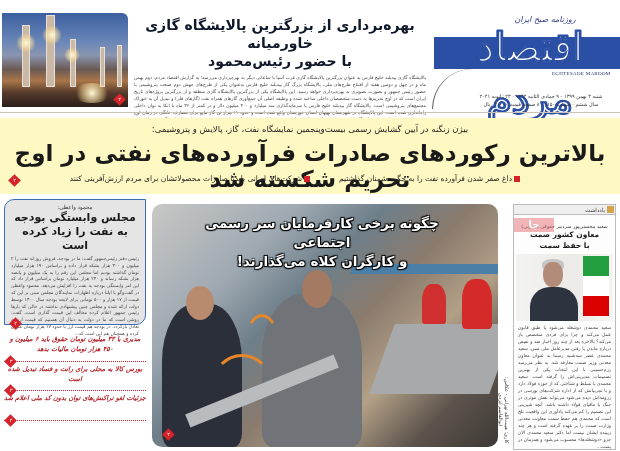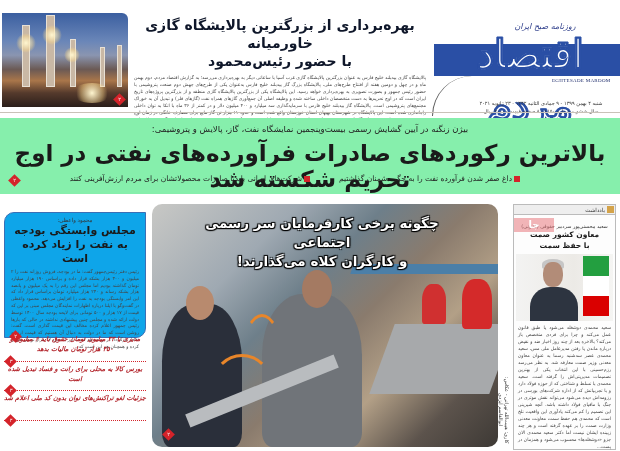--- a/index.html
+++ b/index.html
@@ -1,21 +1,21 @@
 <!DOCTYPE html>
 <html><head>
 <meta charset="utf-8">
 <style>
   * { box-sizing: border-box; margin: 0; padding: 0; }
   html, body { width: 620px; height: 451px; overflow: hidden; background: #ffffff; }
   body { font-family: "DejaVu Sans", sans-serif; position: relative; direction: rtl; }
   .abs { position: absolute; }
 
   
-  .masthead { left: 432px; top: 12px; width: 188px; height: 110px; }
+  .masthead { left: 432px; top: 5px; width: 188px; height: 110px; }
   .mast-tagline { position: absolute; left: 78px; top: 10px; width: 70px; font-family: "DejaVu Serif", serif; font-size: 8px; color: #2d3d8a; text-align: center; font-style: italic; }
   .mast-band { position: absolute; left: 2px; top: 32px; width: 186px; height: 32px; background: #2a4fa5; }
   .mast-title { position: absolute; left: 8px; top: 16px; width: 180px; font-family: "DejaVu Serif", serif; font-weight: bold; font-size: 40px; color: #ffffff; text-align: center; letter-spacing: -2px; line-height: 52px;
     text-shadow: 1px 0 0 #2a4fa5, -1px 0 0 #2a4fa5; -webkit-text-stroke: 1px #2a4fa5; }
   .mast-latin { position: absolute; left: 120px; top: 66px; font-family: "Liberation Serif", serif; font-size: 5px; color: #1c2a6a; direction: ltr; letter-spacing: 0.3px; }
   .mast-swoosh { position: absolute; left: 0; top: 64px; width: 40px; height: 40px; border-left: 1px solid #555; border-radius: 40px 0 0 0; }
   .mast-date { position: absolute; left: 30px; top: 87px; width: 158px; font-size: 5px; color: #333; text-align: center; line-height: 8px; }
 
   
   .top-story { left: 132px; top: 4px; width: 296px; height: 106px; }
@@ -24,28 +24,28 @@
   .top-photo { left: 2px; top: 13px; width: 126px; height: 94px; border-radius: 0 6px 0 0; overflow: hidden;
     background: linear-gradient(180deg, #3b5fa0 0%, #6a86b8 30%, #8a95b0 45%, #6b5a55 60%, #a9764a 72%, #553a2c 85%, #2a1e1a 100%); }
   .refinery-tower { position: absolute; bottom: 20px; background: #c9b8a5; border: 1px solid #e8e0d4; }
   .refinery-glow { position: absolute; border-radius: 50%; background: radial-gradient(circle, #fff6d0 0%, rgba(255,220,140,0.4) 50%, rgba(255,220,140,0) 70%); }
   .page-marker { position: absolute; width: 9px; height: 9px; background: #d4232a; transform: rotate(45deg); }
   .page-marker span { display: block; transform: rotate(-45deg); font-size: 5px; color: #fff; text-align: center; line-height: 9px; }
 
   .divider-line { left: 0; top: 112px; width: 620px; height: 1px; background: #c9c2b8; }
 
   
-  .lead { left: 0; top: 118px; width: 620px; height: 76px; background: #86efac; }
+  .lead { left: 0; top: 118px; width: 620px; height: 76px; background: #fef9c3; }
   .lead-kicker { position: absolute; left: 0; top: 6px; width: 620px; text-align: center; font-size: 8.5px; color: #222; }
   .lead-headline { position: absolute; left: 0; top: 22px; width: 620px; text-align: center; font-family: "DejaVu Sans", sans-serif; font-weight: bold; font-size: 23px; color: #1a1a1a; letter-spacing: -0.5px; }
   .lead-sub { position: absolute; top: 56px; font-size: 7.5px; color: #222; }
   .lead-sub .bullet { display: inline-block; width: 6px; height: 6px; background: #d4232a; margin-left: 2px; vertical-align: middle; }
 
   
-  .left-box { left: 4px; top: 212px; width: 142px; height: 126px; border: 1px solid #3a6fb5; border-radius: 10px 0 10px 0; background: #0ea5e9; padding: 4px 6px; }
+  .left-box { left: 4px; top: 199px; width: 142px; height: 126px; border: 1px solid #3a6fb5; border-radius: 10px 0 10px 0; background: #e5e5e5; padding: 4px 6px; }
   .left-kicker { font-size: 5.5px; color: #333; text-align: center; }
   .left-headline { font-weight: bold; font-size: 11px; color: #1a1a1a; text-align: center; line-height: 14px; margin-top: 1px; }
   .left-body { font-size: 4.6px; color: #444; text-align: justify; line-height: 6.8px; margin-top: 3px; }
   .left-list { left: 4px; top: 332px; width: 142px; font-style: italic; }
   .left-item { position: relative; height: 29.5px; border-bottom: 1px dotted #d4232a; text-align: center; padding-top: 2px; }
   .left-item-text { font-size: 6.5px; color: #b3252c; font-weight: bold; line-height: 10px; }
   .left-item .page-marker { left: 2px; bottom: -5px; }
 
   
   .center-photo { left: 152px; top: 204px; width: 346px; height: 243px; border-radius: 10px; overflow: hidden;

